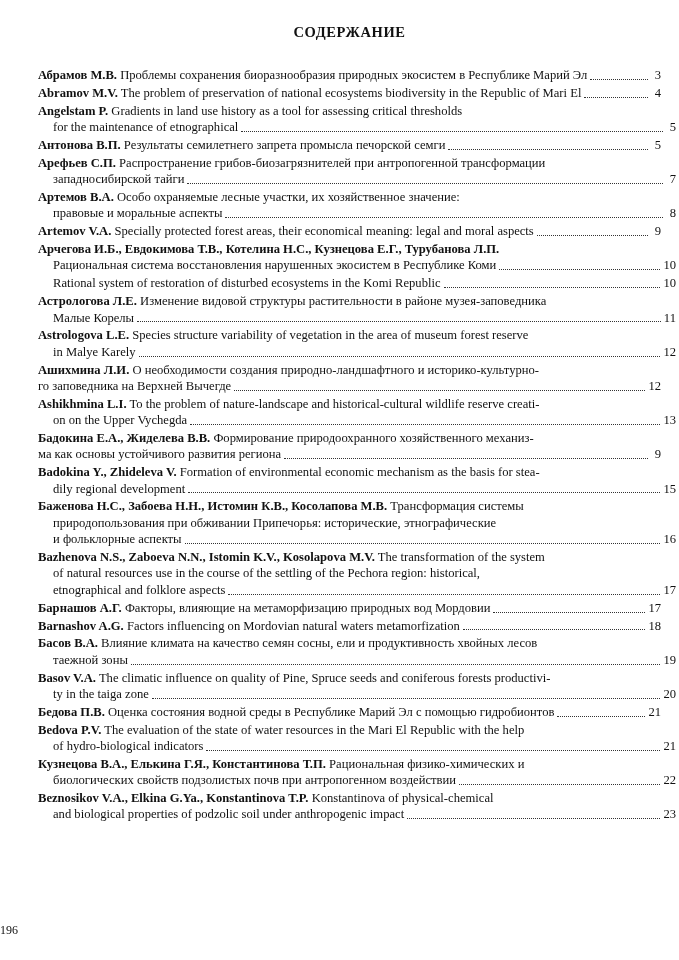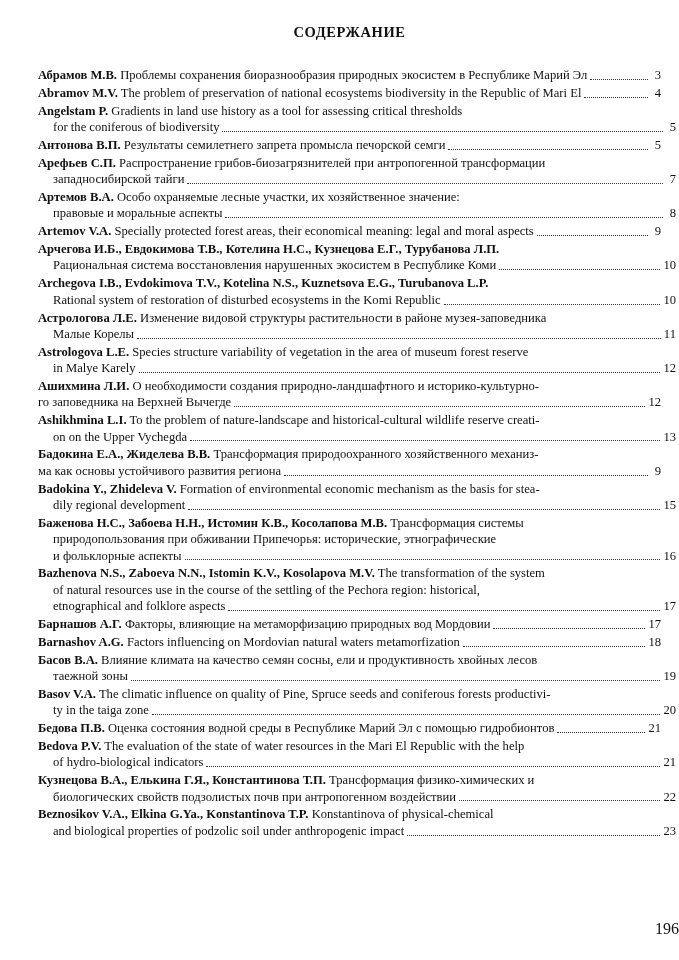--- a/index.html
+++ b/index.html
@@ -66,22 +66,22 @@
     font-weight: bold;
   }
   .ti {
     font-weight: normal;
   }
   .folio {
     position: absolute;
     bottom: 22px;
     left: 0;
     width: 679px;
-    text-align: right;
-    font-size: 16px;
+    text-align: left;
+    font-size: 12px;
   }
 </style>
 </head>
 <body>
 
 <div class="page">
   <div class="doc-title">СОДЕРЖАНИЕ</div>
   <div class="toc" id="toc">
       <div class="entry">
         <div class="row">
@@ -95,21 +95,21 @@
           <span class="txt"><span class="au">Abramov M.V.</span> <span class="ti">The problem of preservation of national ecosystems biodiversity in the Republic of Mari El</span></span>
           <span class="dots"></span>
           <span class="pg">4</span>
         </div>
       </div>
       <div class="entry">
         <div class="row">
           <span class="txt"><span class="au">Angelstam P.</span> <span class="ti">Gradients in land use history as a tool for assessing critical thresholds</span></span>
         </div>
         <div class="row cont">
-          <span class="txt"><span class="ti">for the coniferous of biodiversity</span></span>
+          <span class="txt"><span class="ti">for the maintenance of etnographical</span></span>
           <span class="dots"></span>
           <span class="pg">5</span>
         </div>
       </div>
       <div class="entry">
         <div class="row">
           <span class="txt"><span class="au">Антонова В.П.</span> <span class="ti">Результаты семилетнего запрета промысла печорской семги</span></span>
           <span class="dots"></span>
           <span class="pg">5</span>
         </div>
@@ -145,23 +145,20 @@
         <div class="row">
           <span class="txt"><span class="au">Арчегова И.Б., Евдокимова Т.В., Котелина Н.С., Кузнецова Е.Г., Турубанова Л.П.</span></span>
         </div>
         <div class="row cont">
           <span class="txt"><span class="ti">Рациональная система восстановления нарушенных экосистем в Республике Коми</span></span>
           <span class="dots"></span>
           <span class="pg">10</span>
         </div>
       </div>
       <div class="entry">
-        <div class="row">
-          <span class="txt"><span class="au">Archegova I.B., Evdokimova T.V., Kotelina N.S., Kuznetsova E.G., Turubanova L.P.</span></span>
-        </div>
         <div class="row cont">
           <span class="txt"><span class="ti">Rational system of restoration of disturbed ecosystems in the Komi Republic</span></span>
           <span class="dots"></span>
           <span class="pg">10</span>
         </div>
       </div>
       <div class="entry">
         <div class="row">
           <span class="txt"><span class="au">Астрологова Л.Е.</span> <span class="ti">Изменение видовой структуры растительности в районе музея-заповедника</span></span>
         </div>
@@ -196,21 +193,21 @@
           <span class="txt"><span class="au">Ashikhmina L.I.</span> <span class="ti">To the problem of nature-landscape and historical-cultural wildlife reserve creati-</span></span>
         </div>
         <div class="row cont">
           <span class="txt"><span class="ti">on on the Upper Vychegda</span></span>
           <span class="dots"></span>
           <span class="pg">13</span>
         </div>
       </div>
       <div class="entry">
         <div class="row">
-          <span class="txt"><span class="au">Бадокина Е.А., Жиделева В.В.</span> <span class="ti">Трансформация природоохранного хозяйственного механиз-</span></span>
+          <span class="txt"><span class="au">Бадокина Е.А., Жиделева В.В.</span> <span class="ti">Формирование природоохранного хозяйственного механиз-</span></span>
         </div>
         <div class="row">
           <span class="txt"><span class="ti">ма как основы устойчивого развития региона</span></span>
           <span class="dots"></span>
           <span class="pg">9</span>
         </div>
       </div>
       <div class="entry">
         <div class="row">
           <span class="txt"><span class="au">Badokina Y., Zhideleva V.</span> <span class="ti">Formation of environmental economic mechanism as the basis for stea-</span></span>
@@ -293,21 +290,21 @@
           <span class="txt"><span class="au">Bedova P.V.</span> <span class="ti">The evaluation of the state of water resources in the Mari El Republic with the help</span></span>
         </div>
         <div class="row cont">
           <span class="txt"><span class="ti">of hydro-biological indicators</span></span>
           <span class="dots"></span>
           <span class="pg">21</span>
         </div>
       </div>
       <div class="entry">
         <div class="row">
-          <span class="txt"><span class="au">Кузнецова В.А., Елькина Г.Я., Константинова Т.П.</span> <span class="ti">Трансформация физико-химических и</span></span>
+          <span class="txt"><span class="au">Кузнецова В.А., Елькина Г.Я., Константинова Т.П.</span> <span class="ti">Рациональная физико-химических и</span></span>
         </div>
         <div class="row cont">
           <span class="txt"><span class="ti">биологических свойств подзолистых почв при антропогенном воздействии</span></span>
           <span class="dots"></span>
           <span class="pg">22</span>
         </div>
       </div>
       <div class="entry">
         <div class="row">
           <span class="txt"><span class="au">Beznosikov V.A., Elkina G.Ya., Konstantinova T.P.</span> <span class="ti">Konstantinova of physical-chemical</span></span>

